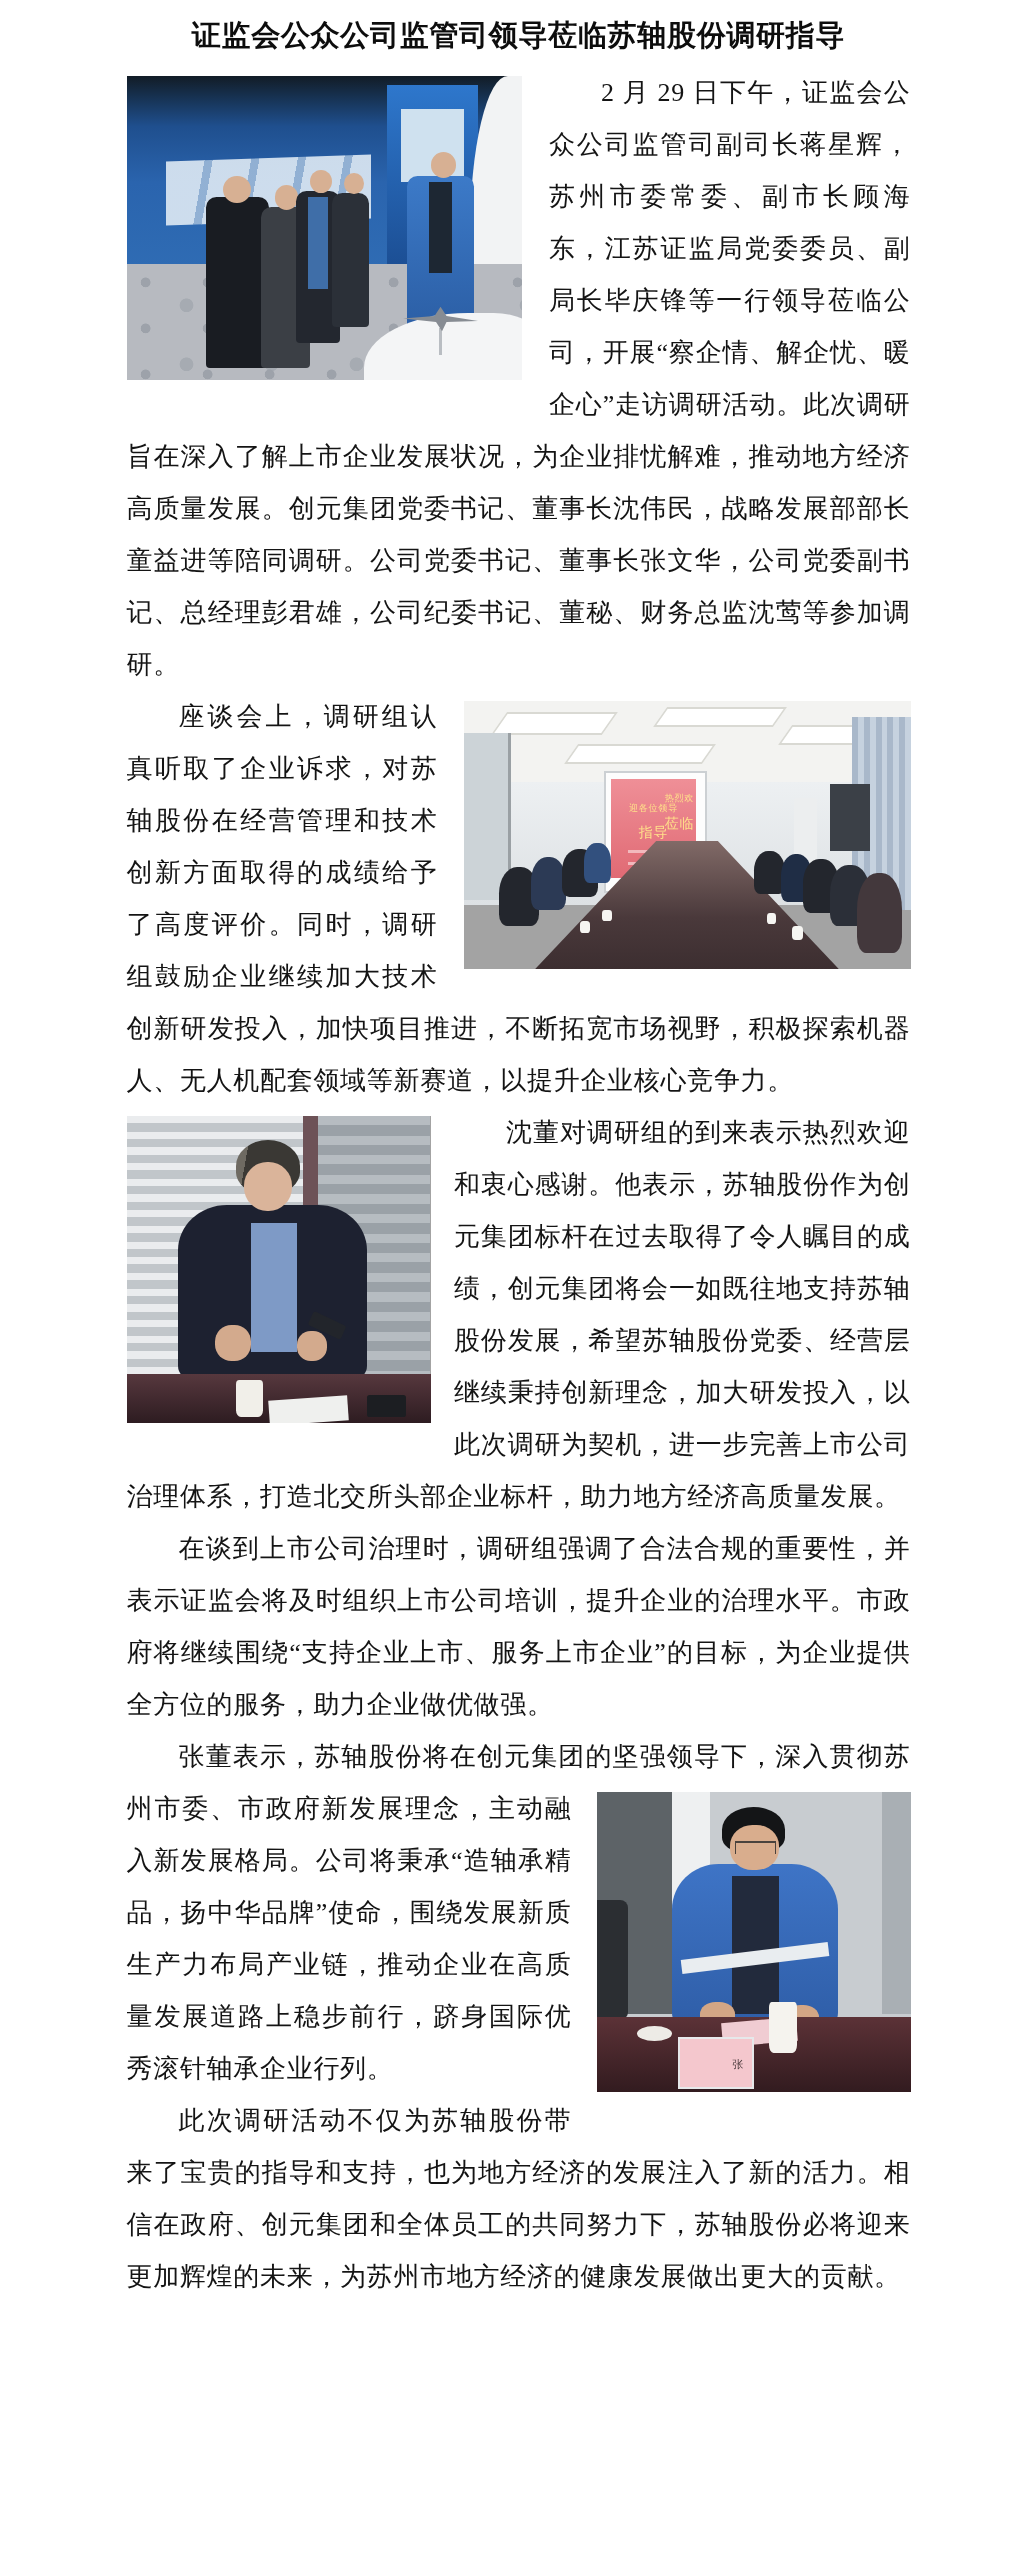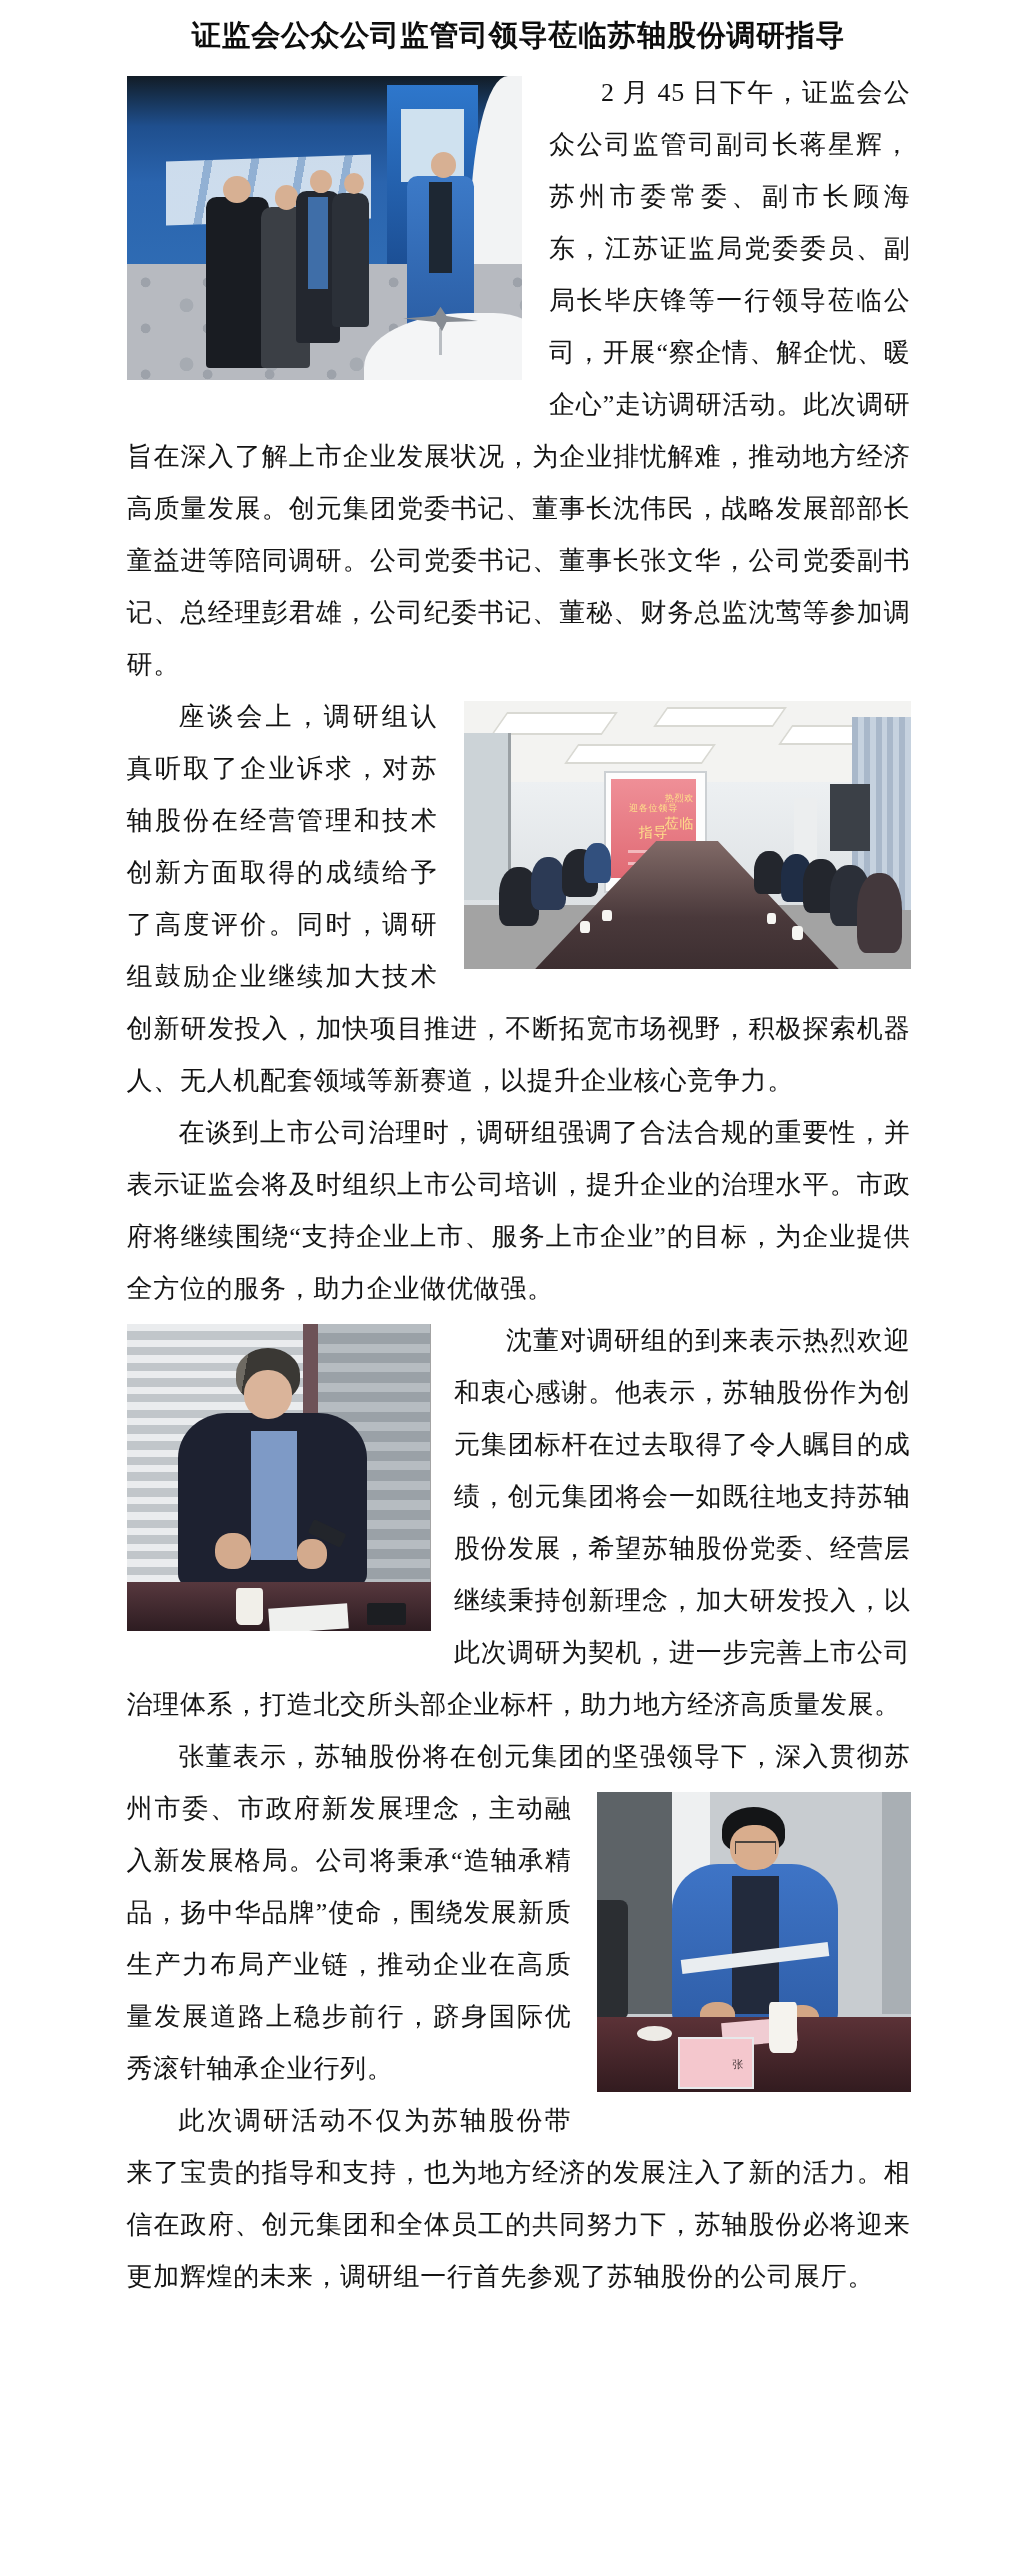--- a/index.html
+++ b/index.html
@@ -181,21 +181,21 @@
       <span class="hd h-c"></span>
       <span class="bd f-d"></span>
       <span class="hd h-d"></span>
       <span class="bd f-e"></span>
       <span class="f-e-in"></span>
       <span class="hd h-e"></span>
       <span class="ph1-kiosk"></span>
       <span class="ph1-stand"></span>
       <span class="ph1-plane"></span>
     </span>
-    <span>2 月 45 日下午，证监会公众公司监管司副司长蒋星辉，苏州市委常委、副市长顾海东，江苏证监局党委委员、副局长毕庆锋等一行领导莅临公司，开展“察企情、解企忧、暖企心”走访调研活动。此次调研旨在深入了解上市企业发展状况，为企业排忧解难，推动地方经济高质量发展。创元集团党委书记、董事长沈伟民，战略发展部部长童益进等陪同调研。公司党委书记、董事长张文华，公司党委副书记、总经理彭君雄，公司纪委书记、董秘、财务总监沈莺等参加调研。</span>
+    <span>2 月 29 日下午，证监会公众公司监管司副司长蒋星辉，苏州市委常委、副市长顾海东，江苏证监局党委委员、副局长毕庆锋等一行领导莅临公司，开展“察企情、解企忧、暖企心”走访调研活动。此次调研旨在深入了解上市企业发展状况，为企业排忧解难，推动地方经济高质量发展。创元集团党委书记、董事长沈伟民，战略发展部部长童益进等陪同调研。公司党委书记、董事长张文华，公司党委副书记、总经理彭君雄，公司纪委书记、董秘、财务总监沈莺等参加调研。</span>
   </p>
 
 
   <p class="para">
     <span class="photo ph2">
       <span class="ph2-ceiling"></span>
       <span class="ph2-light l1"></span>
       <span class="ph2-light l2"></span>
       <span class="ph2-light l3"></span>
       <span class="ph2-light l4"></span>
@@ -223,41 +223,41 @@
       <span class="ph2-person pr5"></span>
       <span class="ph2-cup c1"></span>
       <span class="ph2-cup c2"></span>
       <span class="ph2-cup c3"></span>
       <span class="ph2-cup c4"></span>
     </span>
     <span>座谈会上，调研组认真听取了企业诉求，对苏轴股份在经营管理和技术创新方面取得的成绩给予了高度评价。同时，调研组鼓励企业继续加大技术创新研发投入，加快项目推进，不断拓宽市场视野，积极探索机器人、无人机配套领域等新赛道，以提升企业核心竞争力。</span>
   </p>
 
   <p class="para">
-    <span>在谈到上市公司治理时，调研组强调了合法合规的重要性，并表示证监会将及时组织上市公司培训，提升企业的治理水平。市政府将继续围绕“支持企业上市、服务上市企业”的目标，为企业提供全方位的服务，助力企业做优做强。</span>
-  </p>
-
-  <p class="para">
     <span class="photo ph3">
       <span class="ph3-blinds"></span>
       <span class="ph3-frame"></span>
       <span class="ph3-right"></span>
       <span class="ph3-body"></span>
       <span class="ph3-sweater"></span>
       <span class="ph3-hair"></span>
       <span class="ph3-face"></span>
       <span class="ph3-hand1"></span>
       <span class="ph3-hand2"></span>
       <span class="ph3-glasses"></span>
       <span class="ph3-table"></span>
       <span class="ph3-cup"></span>
       <span class="ph3-paper"></span>
       <span class="ph3-phone"></span>
     </span>
     <span>沈董对调研组的到来表示热烈欢迎和衷心感谢。他表示，苏轴股份作为创元集团标杆在过去取得了令人瞩目的成绩，创元集团将会一如既往地支持苏轴股份发展，希望苏轴股份党委、经营层继续秉持创新理念，加大研发投入，以此次调研为契机，进一步完善上市公司治理体系，打造北交所头部企业标杆，助力地方经济高质量发展。</span>
+  </p>
+
+  <p class="para">
+    <span>在谈到上市公司治理时，调研组强调了合法合规的重要性，并表示证监会将及时组织上市公司培训，提升企业的治理水平。市政府将继续围绕“支持企业上市、服务上市企业”的目标，为企业提供全方位的服务，助力企业做优做强。</span>
   </p>
 
   <p class="para">
     <span>张董表示，苏轴股份将在创元集团的坚强领导下，深入贯彻苏州</span><span class="photo ph4">
       <span class="ph4-bg"></span>
       <span class="ph4-window"></span>
       <span class="ph4-pillar"></span>
       <span class="ph4-right"></span>
       <span class="ph4-chair"></span>
       <span class="ph4-jacket"></span>
@@ -270,17 +270,17 @@
       <span class="ph4-hand2"></span>
       <span class="ph4-table"></span>
       <span class="ph4-dish"></span>
       <span class="ph4-paper"></span>
       <span class="ph4-cup"></span>
       <span class="ph4-card">张文华</span>
     </span><span>市委、市政府新发展理念，主动融入新发展格局。公司将秉承“造轴承精品，扬中华品牌”使命，围绕发展新质生产力布局产业链，推动企业在高质量发展道路上稳步前行，跻身国际优秀滚针轴承企业行列。</span>
   </p>
 
   <p class="para">
-    <span>此次调研活动不仅为苏轴股份带来了宝贵的指导和支持，也为地方经济的发展注入了新的活力。相信在政府、创元集团和全体员工的共同努力下，苏轴股份必将迎来更加辉煌的未来，调研组一行首先参观了苏轴股份的公司展厅。</span>
+    <span>此次调研活动不仅为苏轴股份带来了宝贵的指导和支持，也为地方经济的发展注入了新的活力。相信在政府、创元集团和全体员工的共同努力下，苏轴股份必将迎来更加辉煌的未来，为苏州市地方经济的健康发展做出更大的贡献。</span>
   </p>
 
 </div>
 
 
 </body></html>

